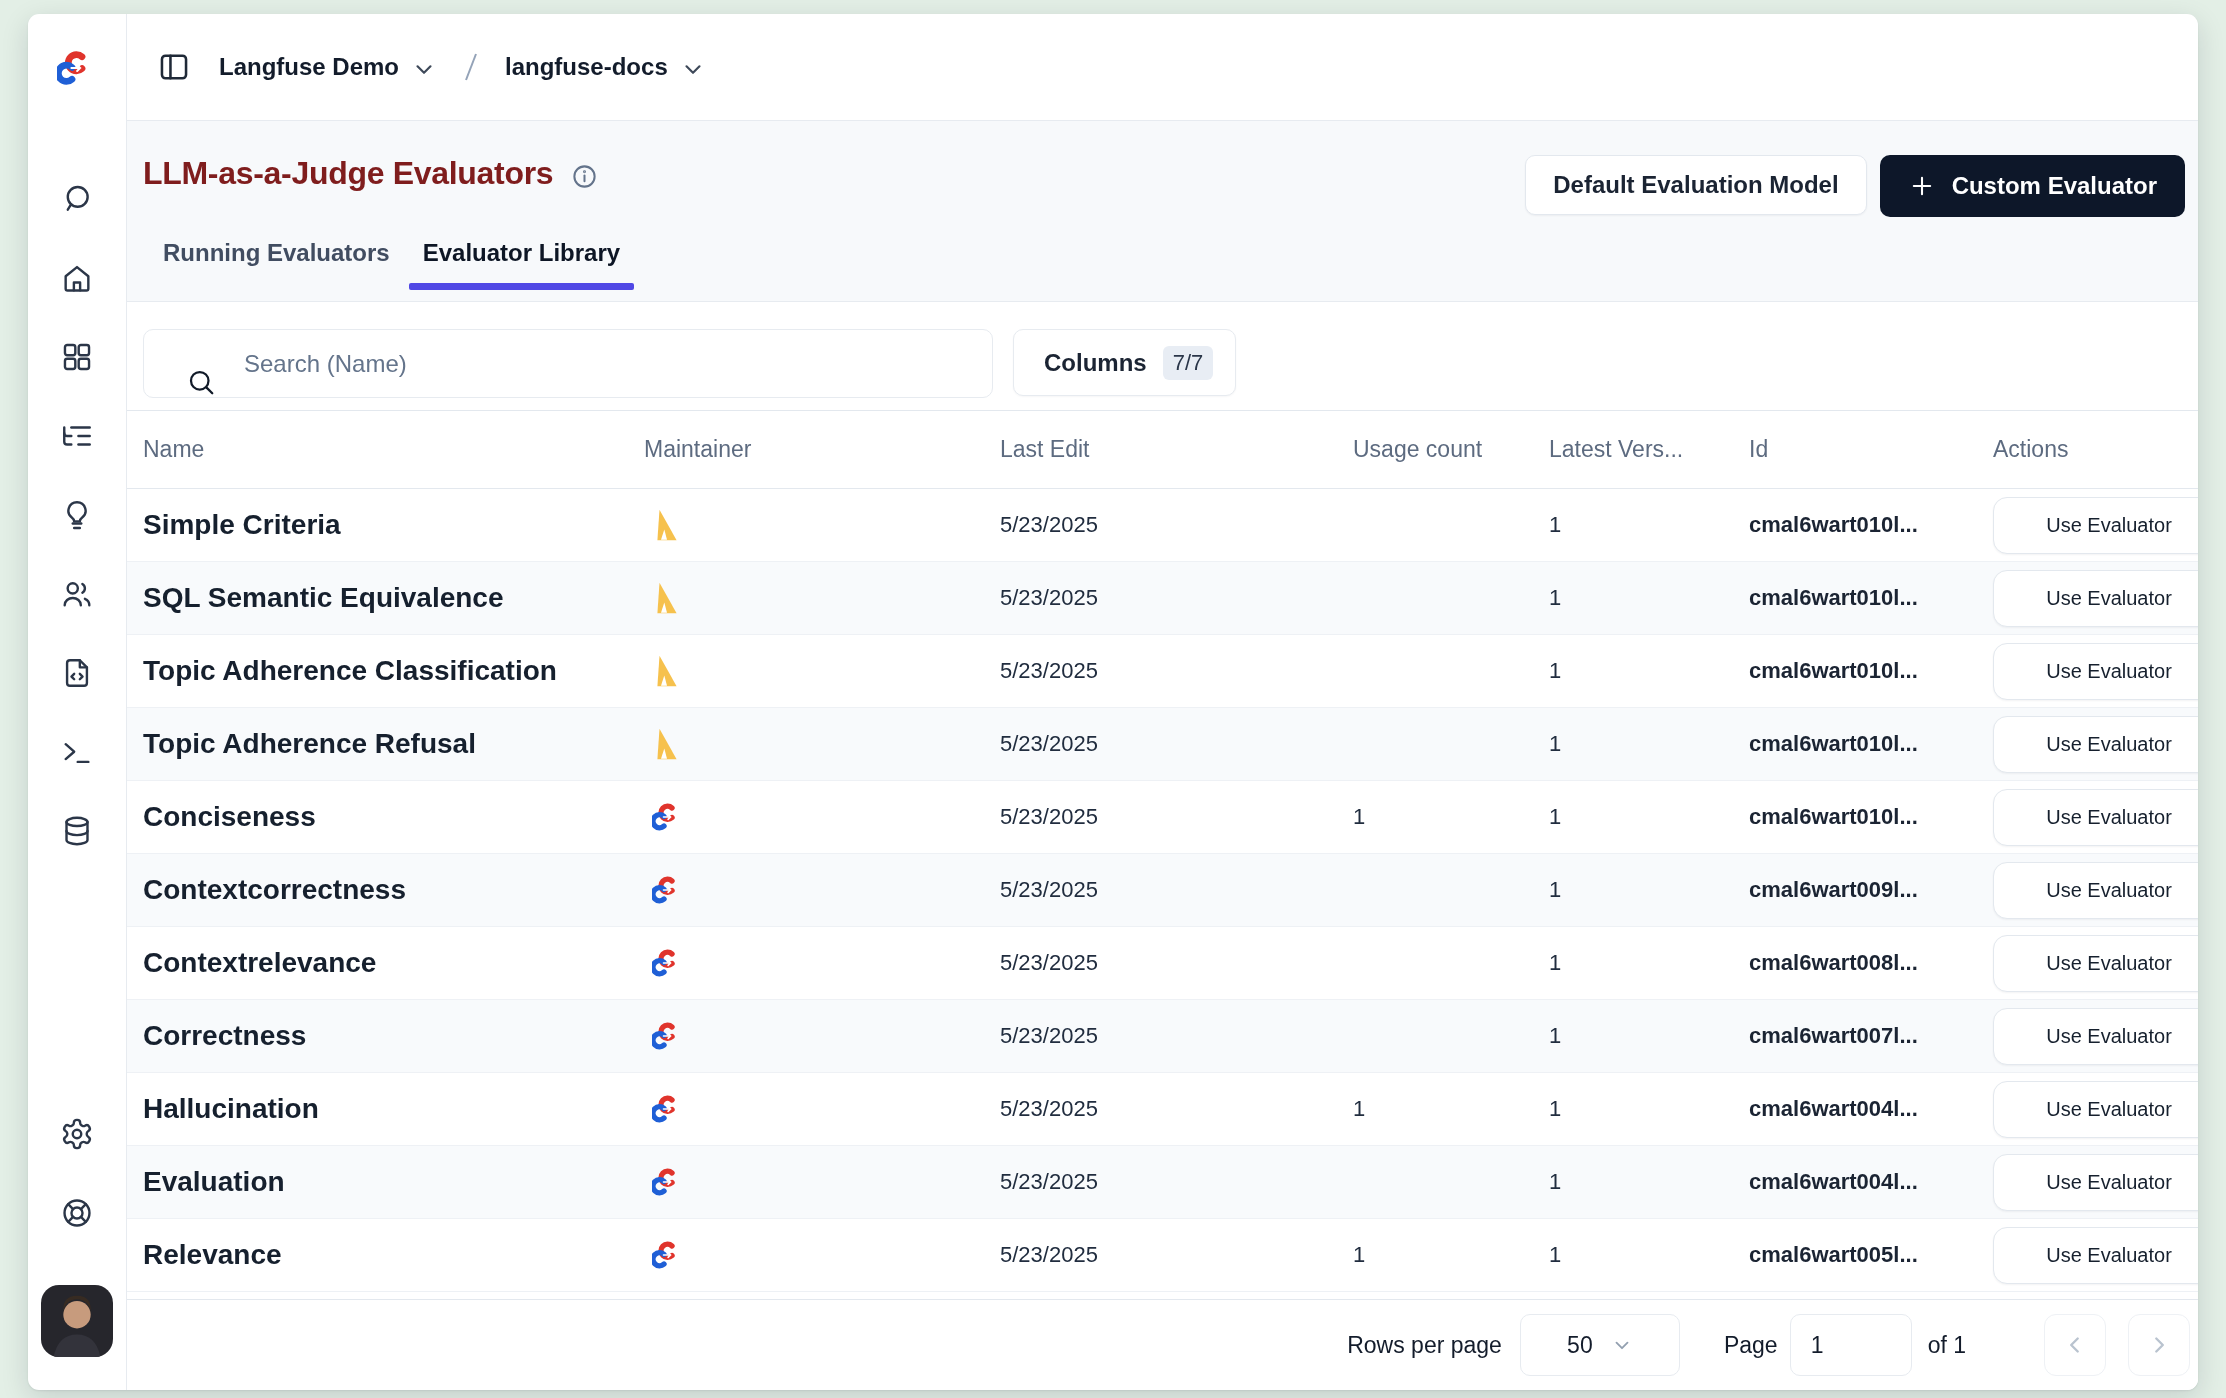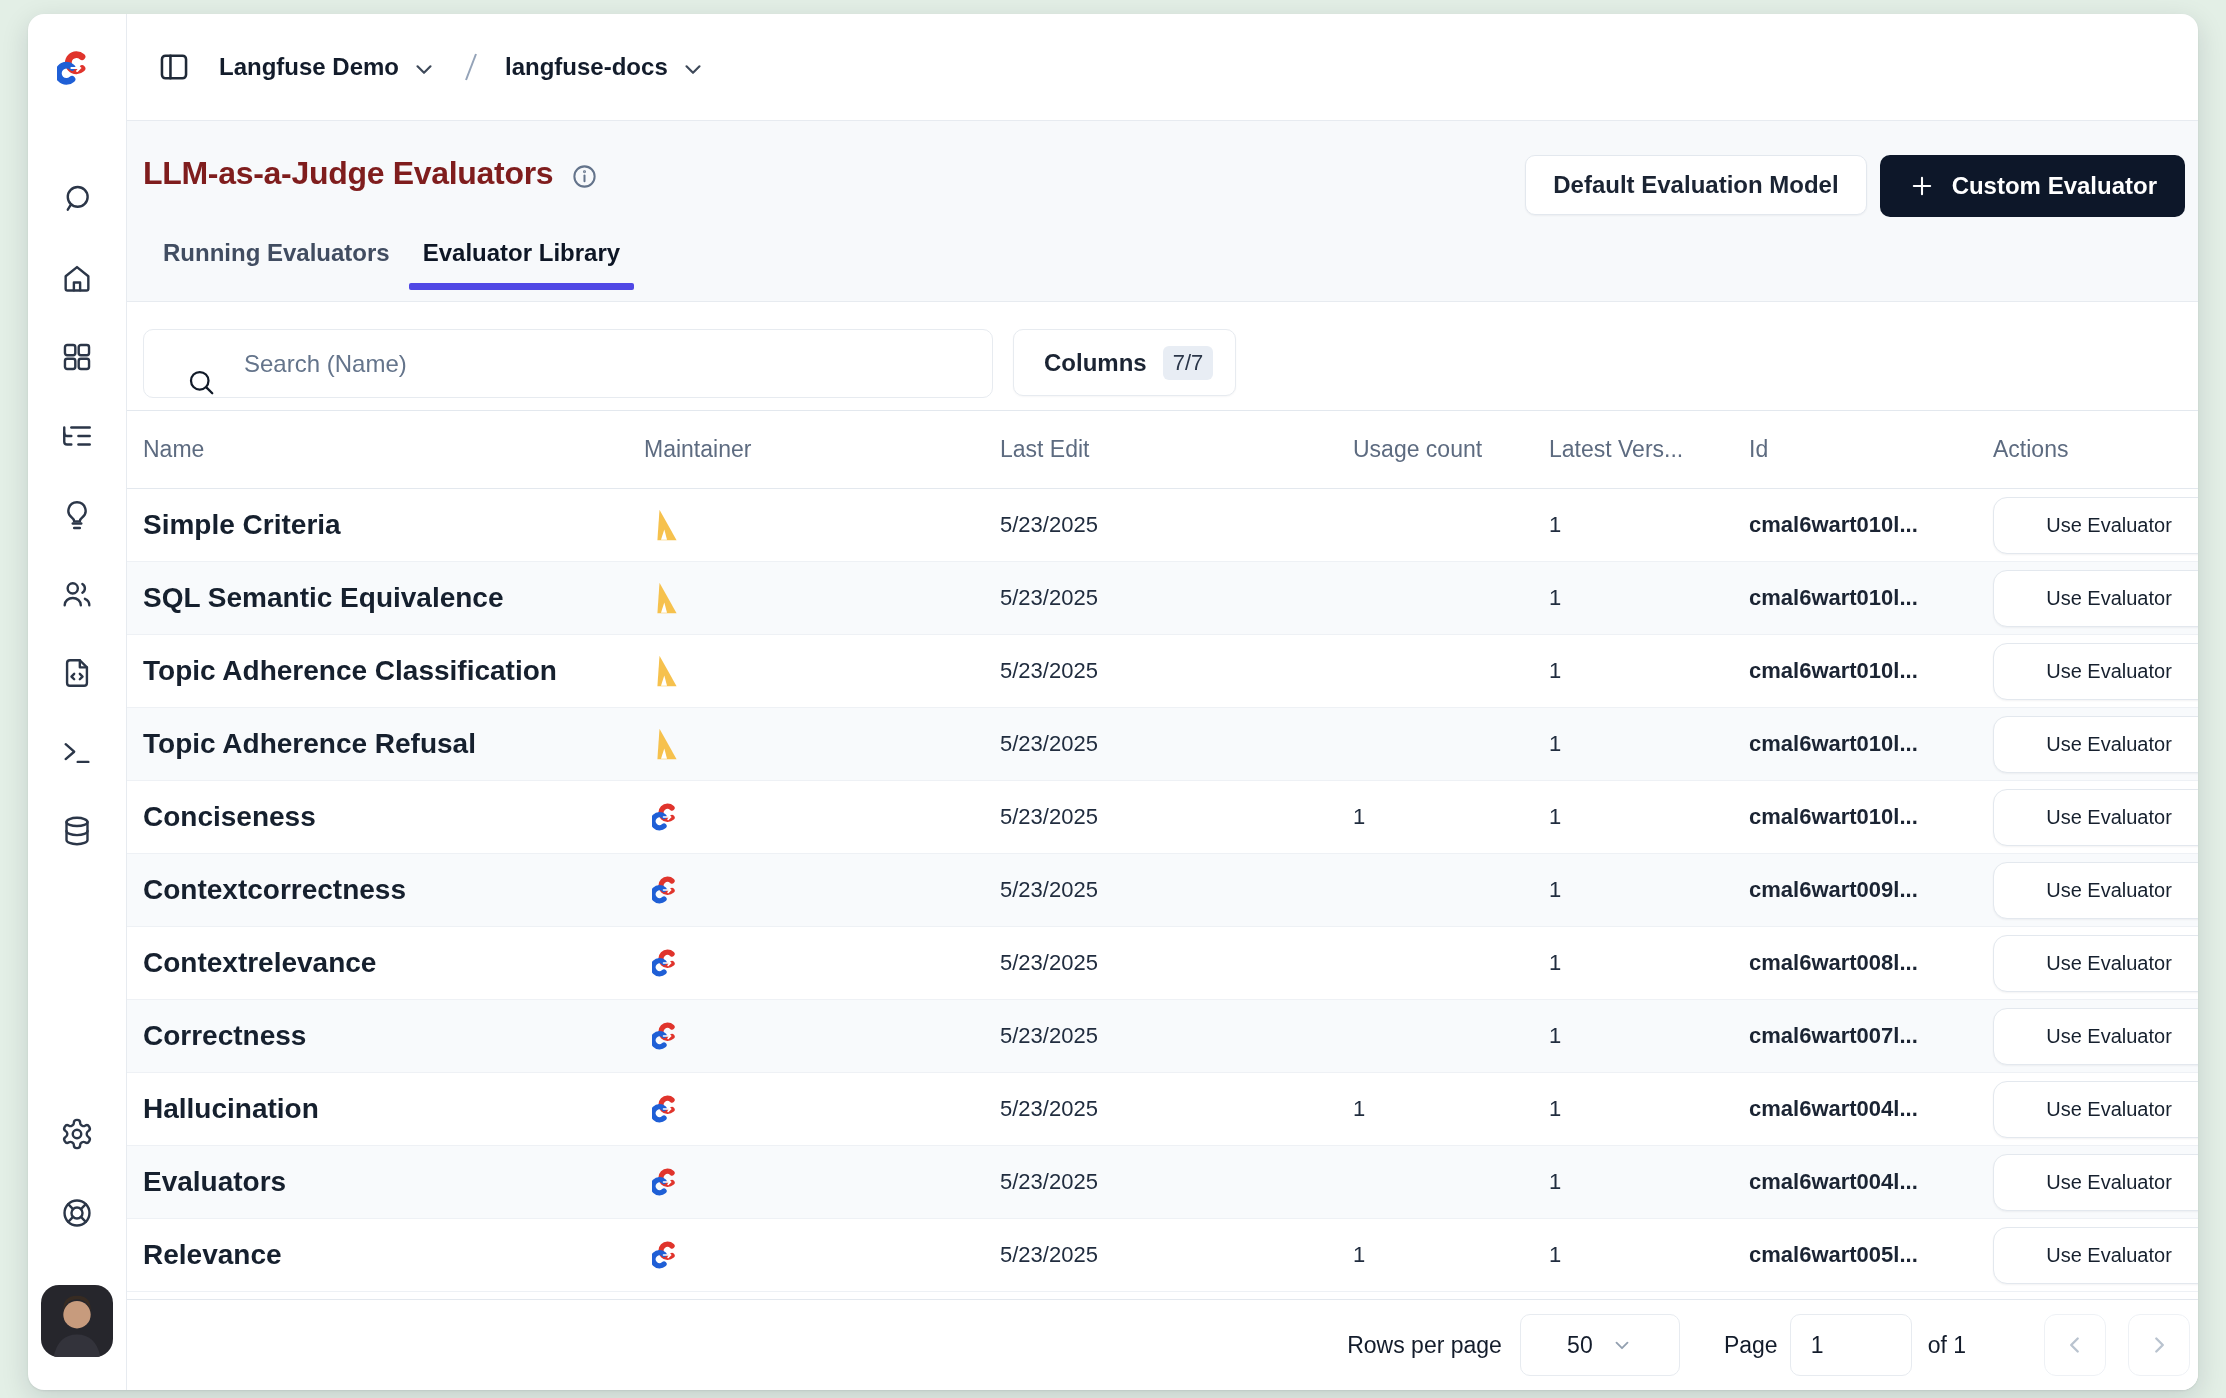--- a/index.html
+++ b/index.html
@@ -5,21 +5,21 @@
   :root{
     --bg:#e3efe6; --card:#ffffff; --border:#e7ebf0; --border2:#eef1f5;
     --txt:#131c2b; --muted:#5d6b80; --indigo:#5048e5; --dark:#0d1729;
     --chip:#e8edf4; --stripe:#f8fafc; --icon:#2b3648;
   }
   *{margin:0;padding:0;box-sizing:border-box;}
   html,body{width:2226px;height:1398px;}
   body{background:var(--bg);font-family:"Liberation Sans","DejaVu Sans",sans-serif;color:var(--txt);position:relative;overflow:hidden;}
   svg{display:block;}
   .app-card{position:absolute;left:28px;top:14px;width:2170px;height:1376px;background:var(--card);
-    border-radius:16px;box-shadow:0 8px 28px rgba(16,24,40,.14), 0 1px 2px rgba(16,24,40,.08);
+    border-radius:11px;box-shadow:0 8px 28px rgba(16,24,40,.14), 0 1px 2px rgba(16,24,40,.08);
     display:flex;overflow:hidden;}
   
   .rail{width:99px;border-right:1px solid var(--border);display:flex;flex-direction:column;align-items:center;flex:none;}
   .rail-logo{height:107px;display:flex;align-items:center;justify-content:center;width:100%;}
   .rail-icons{display:flex;flex-direction:column;gap:43px;margin-top:60px;align-items:center;}
   .rail-btn{width:36px;height:36px;display:flex;align-items:center;justify-content:center;color:var(--icon);cursor:pointer;}
   .rail-btn svg{width:34px;height:34px;}
   .rail-bottom{margin-top:auto;display:flex;flex-direction:column;align-items:center;gap:43px;padding-bottom:33px;}
   .avatar{width:72px;height:72px;border-radius:18px;overflow:hidden;margin-top:11px;cursor:pointer;}
   
@@ -445,21 +445,21 @@
           </div>
           <div class="c-edit">5/23/2025</div>
           <div class="c-usage">1</div>
           <div class="c-latest">1</div>
           <div class="c-id">cmal6wart004l...</div>
           <div class="c-actions">
             <button class="use-btn">Use Evaluator</button>
           </div>
         </div>
         <div class="trow">
-          <div class="c-name">Evaluators</div>
+          <div class="c-name">Evaluation</div>
           <div class="c-maint">
             <span>
               <svg viewBox="0 0 32 32" width="32" height="32" fill="none" stroke-linecap="round">
   <path d="M20 7 A6.5 6.5 0 1 0 20 16.5" stroke="#e0342c" stroke-width="5.4"></path>
   <path d="M12 25 A6.5 6.5 0 1 1 12 15.5" stroke="#1f5fd6" stroke-width="5.4"></path>
   <path d="M11.5 16 h7 m-2.4 -2.4 l2.4 2.4 -2.4 2.4" stroke="#ffffff" stroke-width="1.6"></path>
 </svg>
             </span>
           </div>
           <div class="c-edit">5/23/2025</div>

